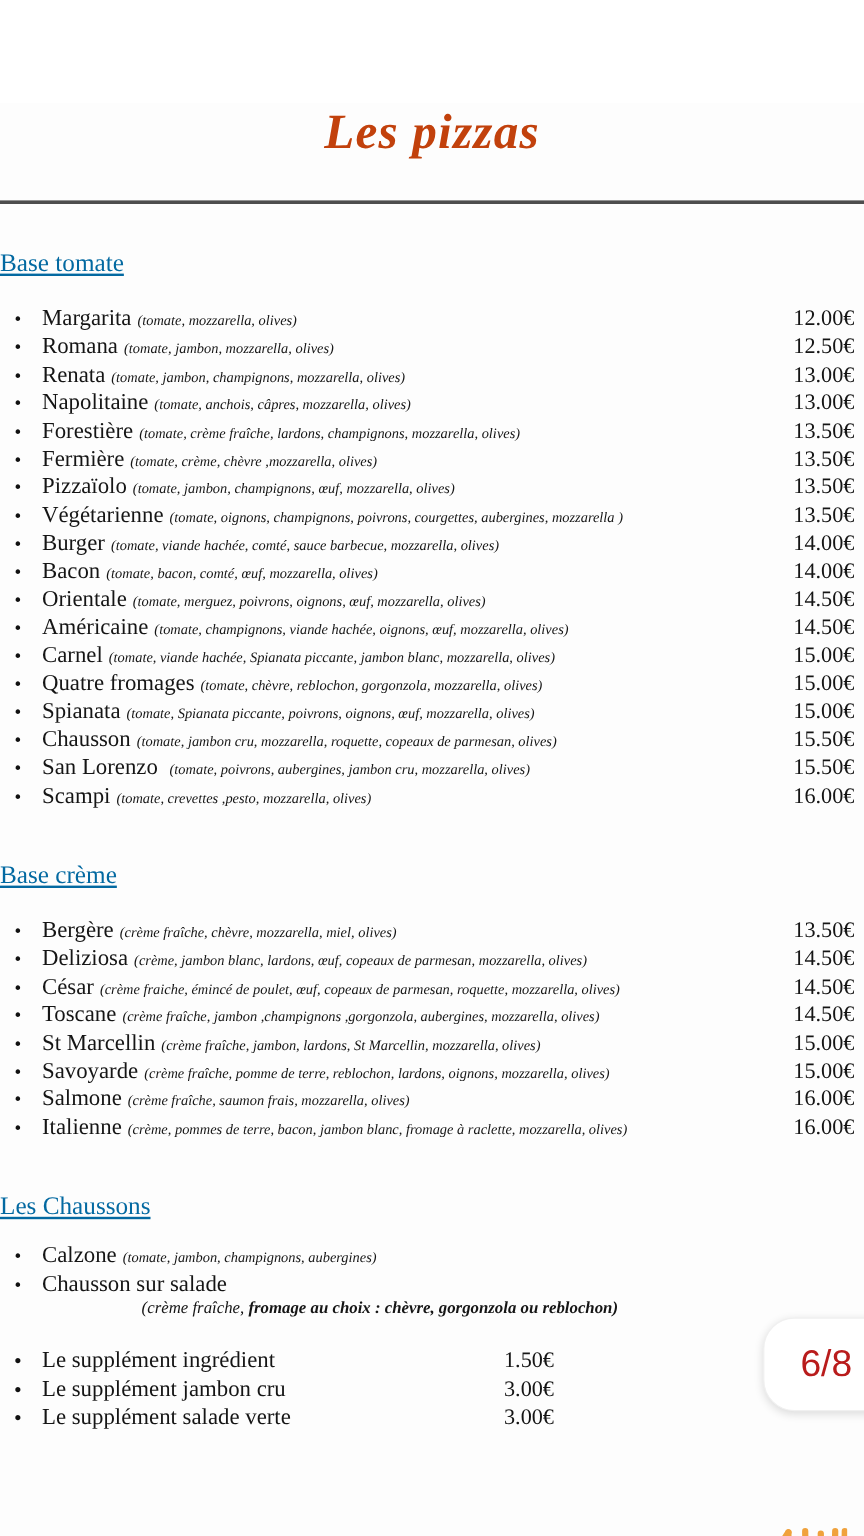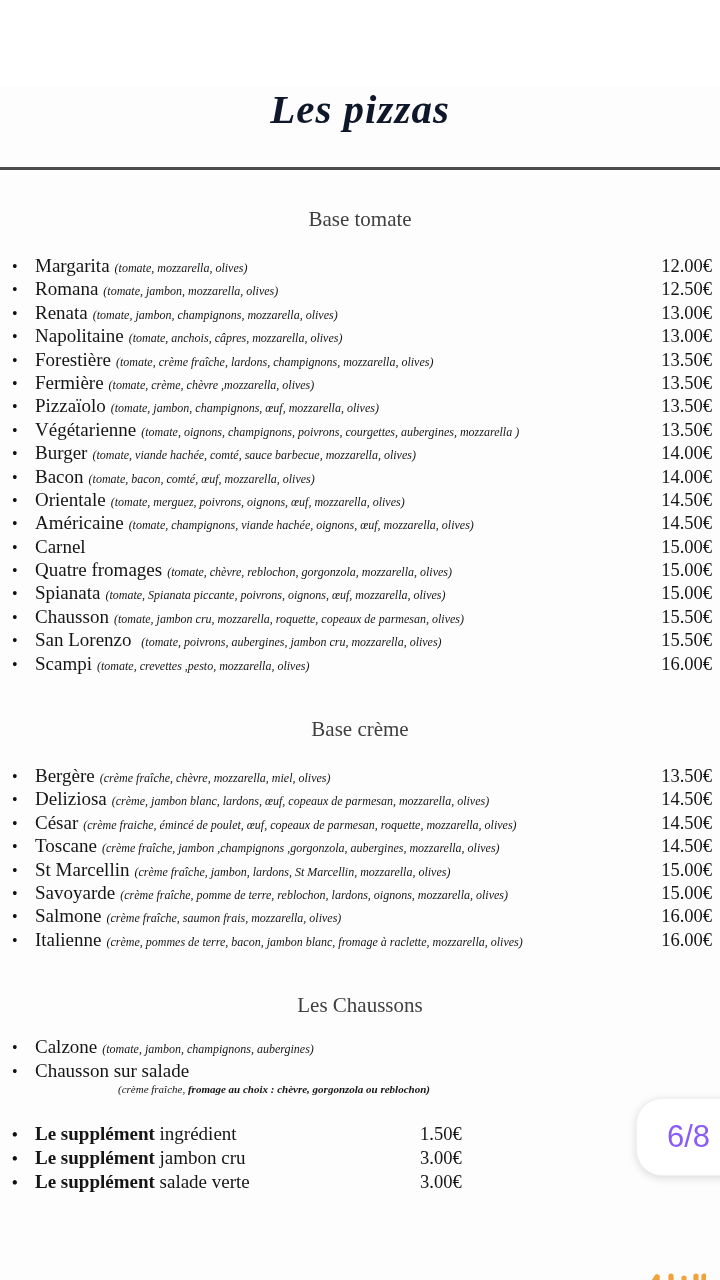--- a/index.html
+++ b/index.html
@@ -13,33 +13,34 @@
   .canvas { position: relative; width: 720px; height: 1280px; background: #fdfdfd; }
 
   h1.title {
     margin: 86px 0 0 0;
     text-align: center;
     font-style: italic;
     font-weight: bold;
     font-size: 41px;
     line-height: 46px;
     letter-spacing: 1px;
-    color: #0f172a;
+    color: #c2410c;
   }
   .rule { border: none; height: 0; }
   .rule-top { border-top: 3px solid #4e4e4e; margin-top: 35px; }
 
   section.menu-section { display: block; }
   section.menu-section h2 {
     margin: 40px 0 0 0;
-    text-align: center;
+    text-align: left;
     font-size: 21px;
     line-height: 26px;
     font-weight: normal;
-    color: #404040;
+    text-decoration: underline;
+    color: #0369a1;
   }
   section.menu-section:first-of-type h2 { margin-top: 36px; }
   section.menu-section:nth-of-type(3) h2 { }
   .sec-rows { margin-top: 23px; }
   section.menu-section:nth-of-type(3) .sec-rows { margin-top: 18px; }
 
   .row {
     display: flex;
     align-items: baseline;
     height: 23.4px;
@@ -48,56 +49,56 @@
   }
   .bullet { width: 23px; font-size: 16px; color: #111; flex: 0 0 auto; }
   .nm { font-size: 19px; flex: 0 0 auto; }
   .ing { font-size: 12px; font-style: italic; margin-left: 5px; flex: 0 0 auto; }
   .spacer { flex: 1 1 auto; }
   .pr { font-size: 18.5px; flex: 0 0 auto; }
 
   .note {
     margin-left: 118px;
     height: 22px;
-    font-size: 11px;
+    font-size: 14px;
     font-style: italic;
     white-space: pre;
   }
   .note .note-bold { font-weight: bold; }
 
   .supplements { margin-top: 18px; }
   .sup-row {
     display: flex;
     align-items: baseline;
     height: 24px;
     padding: 0 8px 0 12px;
     white-space: pre;
   }
   .sup-row .bullet { font-weight: bold; }
   .sup-label { width: 385px; font-size: 19px; flex: 0 0 auto; }
-  .sup-label .sup-bold { font-weight: bold; }
+  .sup-label .sup-bold { font-weight: normal; }
   .sup-price { font-size: 18.5px; flex: 0 0 auto; }
 
   .badge {
     position: absolute;
     left: 636px; top: 1012px;
     width: 130px; height: 78px;
     background: #ffffff;
     border: 1px solid #f0f0f0;
     border-radius: 26px;
     box-shadow: 0 2px 8px rgba(0,0,0,0.14);
     display: flex; align-items: center;
     padding-left: 30px;
     box-sizing: border-box;
     z-index: 2;
   }
   .badge span {
     font-family: "Liberation Sans", sans-serif;
     font-size: 31px;
-    color: #8b5cf6;
+    color: #b91c1c;
   }
 
   .logo {
     position: absolute;
     left: 626px; top: 1186px;
     width: 80px; height: 86px;
     z-index: 3;
   }
 </style>
 </head>
@@ -205,20 +206,21 @@
     <span class="bullet">•</span>
     <span class="nm">Américaine</span>
     <span class="ing">(tomate, champignons, viande hachée, oignons, œuf, mozzarella, olives)</span>
     <span class="spacer"></span>
     <span class="pr">14.50€</span>
   </div>
 
   <div class="row">
     <span class="bullet">•</span>
     <span class="nm">Carnel</span>
+    <span class="ing">(tomate, viande hachée, Spianata piccante, jambon blanc, mozzarella, olives)</span>
     <span class="spacer"></span>
     <span class="pr">15.00€</span>
   </div>
 
   <div class="row">
     <span class="bullet">•</span>
     <span class="nm">Quatre fromages</span>
     <span class="ing">(tomate, chèvre, reblochon, gorgonzola, mozzarella, olives)</span>
     <span class="spacer"></span>
     <span class="pr">15.00€</span>

